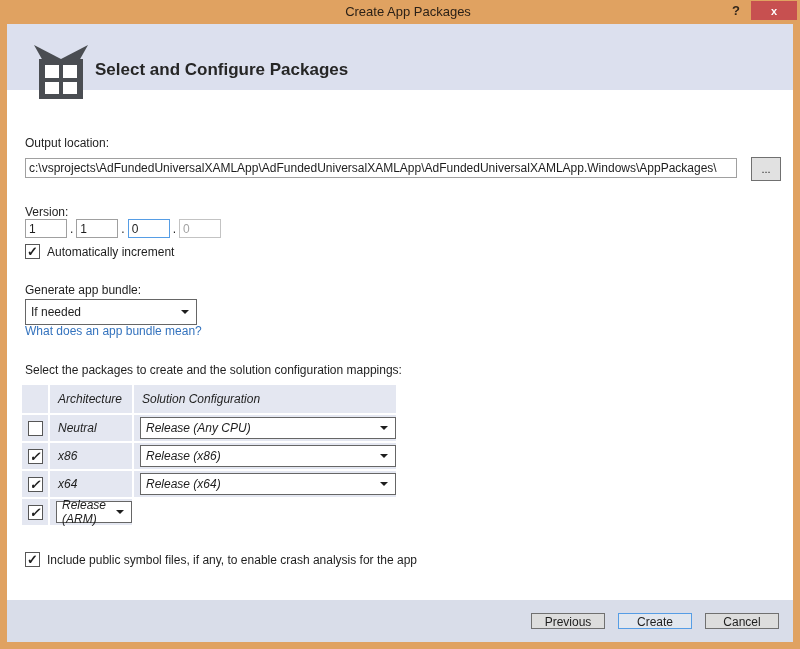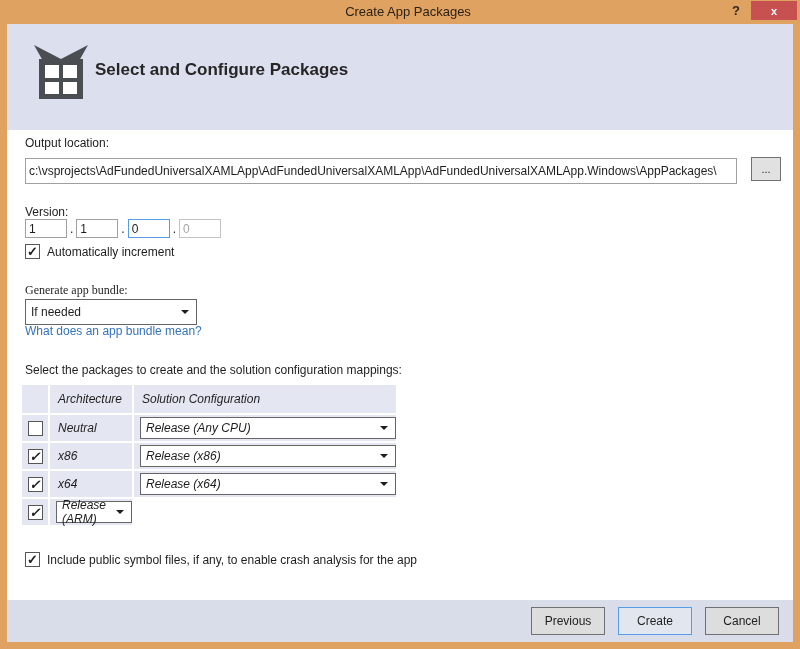--- a/index.html
+++ b/index.html
@@ -34,38 +34,38 @@
   }
 
   
   .client {
     position: absolute; left: 7px; right: 7px; top: 24px; bottom: 7px;
     background: #fff;
   }
 
   
   .header {
-    position: absolute; top: 0; left: 0; right: 0; height: 106px;
+    position: absolute; top: 0; left: 0; right: 0; height: 66px;
     background: #DCE0EE;
   }
   .header .gift { position: absolute; left: 25px; top: 13px; }
   .header h1 {
     position: absolute; left: 88px; top: 36px; margin: 0;
     font-size: 17px; font-weight: 700; color: #262626;
   }
 
   .label { position: absolute; font-size: 12px; color: #1E1E1E; white-space: nowrap; }
 
   
   .txt {
     border: 1px solid #A0A0A0; background: #fff;
     font-family: "Liberation Sans", sans-serif;
     font-size: 12px; color: #1E1E1E; padding: 0 3px; outline: none;
   }
-  #output-path { position: absolute; left: 18px; top: 134px; width: 712px; height: 26px; }
+  #output-path { position: absolute; left: 18px; top: 134px; width: 712px; height: 20px; }
   .browse-btn {
     position: absolute; left: 744px; top: 133px; width: 30px; height: 24px;
     background: #E1E1E1; border: 1px solid #707070;
     font-size: 11px; line-height: 10px; color: #1E1E1E;
     font-family: "Liberation Sans", sans-serif; cursor: default;
   }
 
   
   .version-row {
     position: absolute; left: 18px; top: 195px;
@@ -122,21 +122,21 @@
   .cell .combo { width: 290px; height: 22px; margin-left: 6px; }
 
   
   .footer {
     position: absolute; left: 0; right: 0; bottom: 0; height: 42px;
     background: #D9DDE9;
     display: flex; align-items: center; justify-content: flex-end;
     gap: 13px; padding-right: 14px;
   }
   .btn {
-    width: 74px; height: 28px;
+    width: 74px; height: 16px;
     background: #DDDDDD; border: 1px solid #707070;
     font-family: "Liberation Sans", sans-serif;
     font-size: 12px; color: #1E1E1E; cursor: default;
   }
   .btn.default { border: 1px solid #569DE5; background: #E2E7EF; }
 </style>
 </head>
 <body>
 
 <div class="window">
@@ -178,21 +178,21 @@
       <span class="dot">.</span>
       <input class="txt disabled" type="text" value="0" style="">
     </div>
     <div class="cb-row" style="left:18px; top:220px;">
       <div class="checkbox">
         <span>✓</span>
       </div>
       <span class="cb-label">Automatically increment</span>
     </div>
 
-    <div class="label" style="left:18px; top:259px;font-family:Liberation Serif, serif;">Generate app bundle:</div>
+    <div class="label" style="left:18px; top:259px;">Generate app bundle:</div>
     <div id="bundle-combo" class="combo">
       <span>If needed</span>
       <span class="arrow"></span>
     </div>
     <a class="link">What does an app bundle mean?</a>
 
     <div class="label" style="left:18px; top:339px;">Select the packages to create and the solution configuration mappings:</div>
     <div class="pkg-table">
 
       <div class="cell hdr cb-cell"></div>

